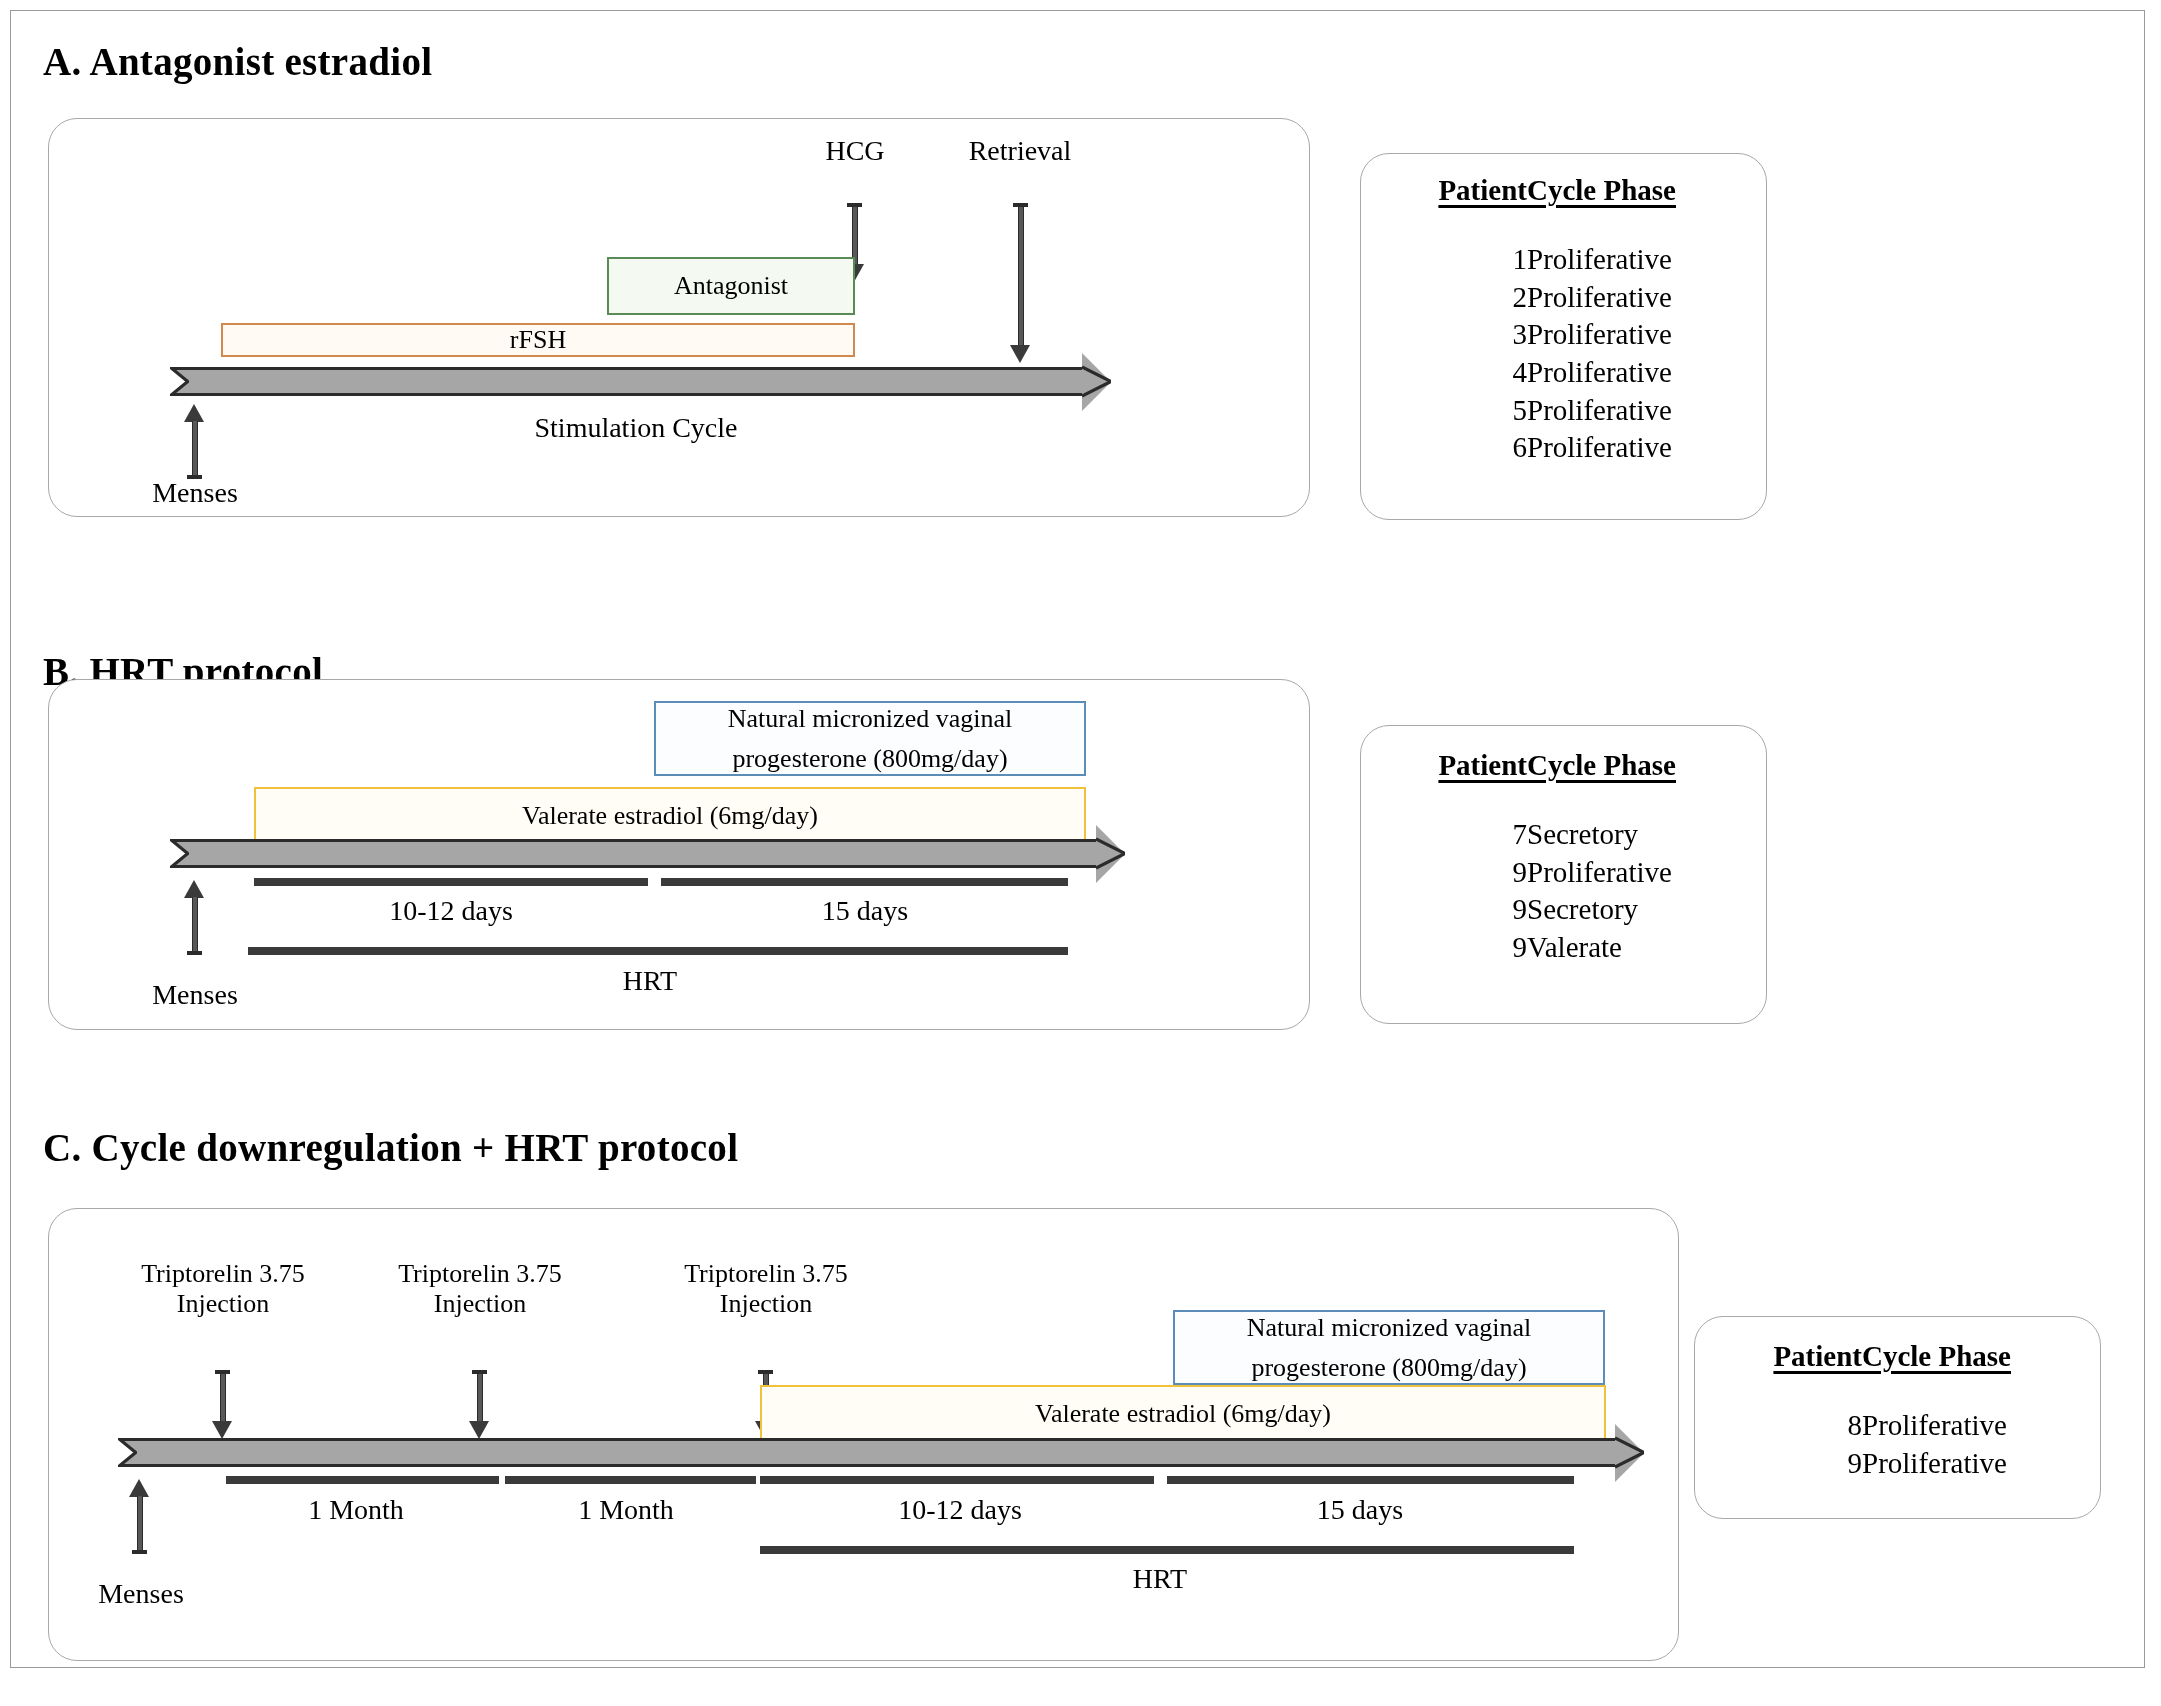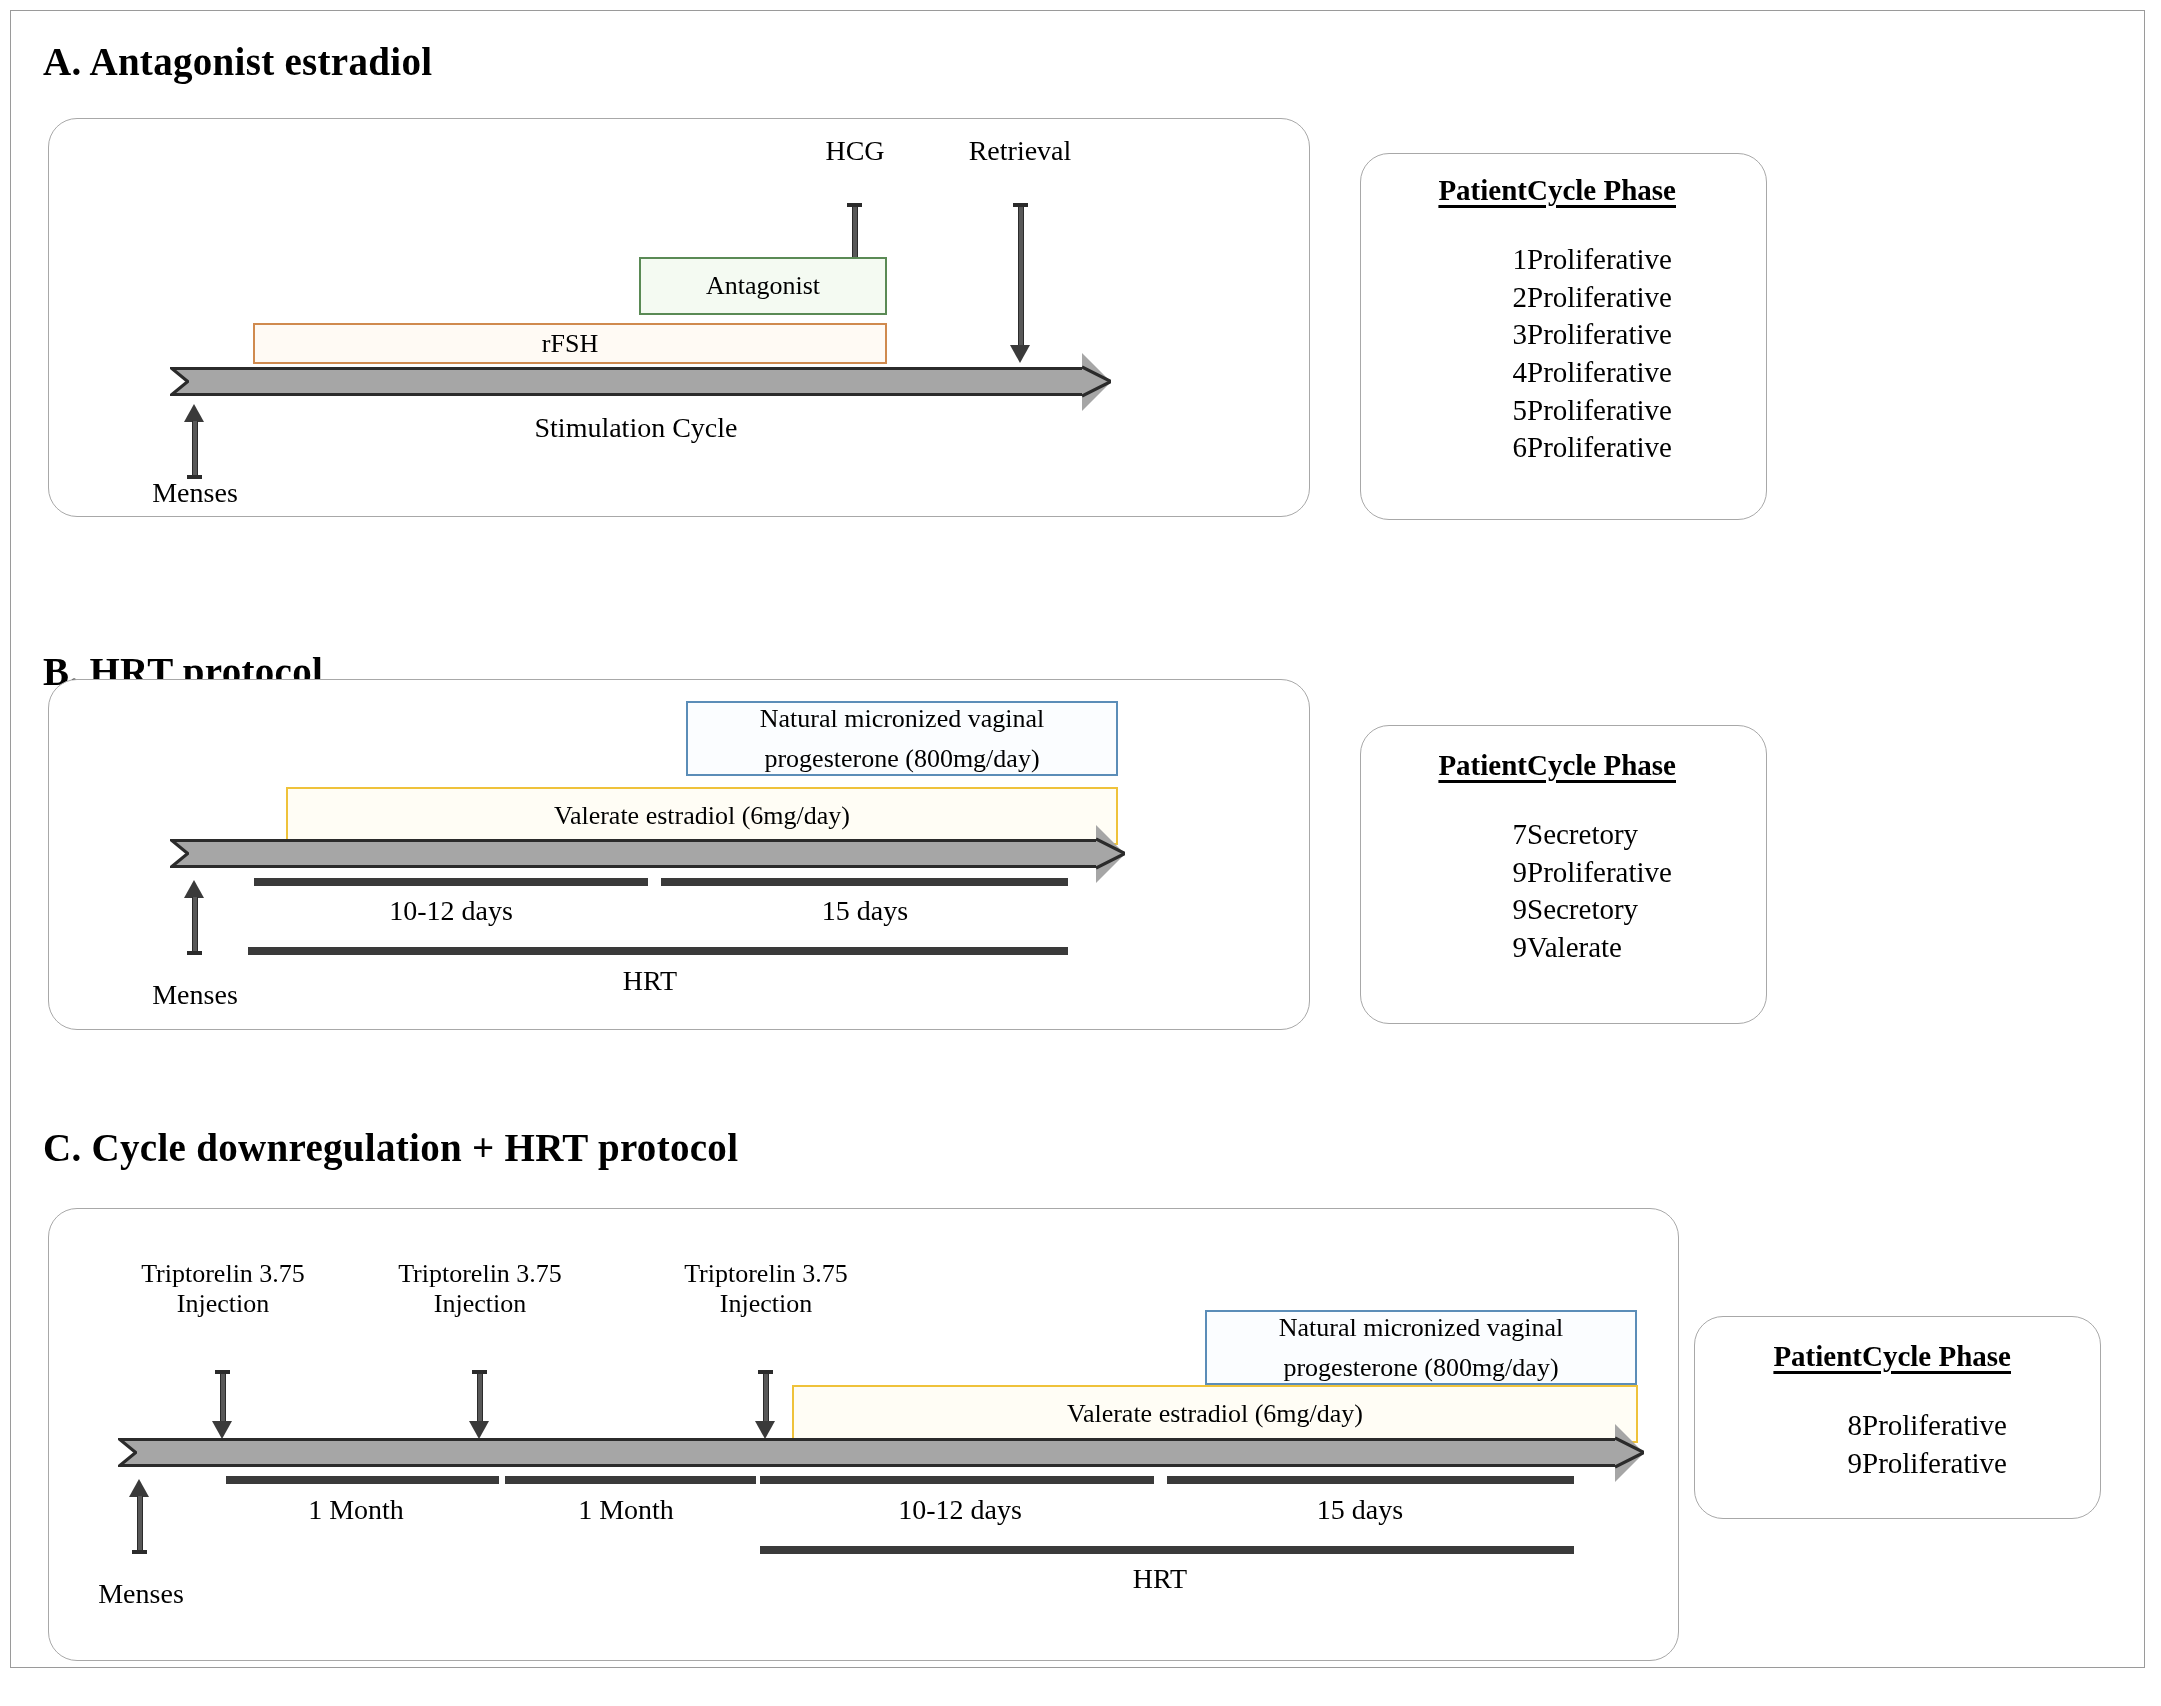--- a/index.html
+++ b/index.html
@@ -19,21 +19,21 @@
             background:#a6a6a6;border-top:3.2px solid #2b2b2b;border-bottom:3.2px solid #2b2b2b;box-sizing:border-box;}
   .tl .head{position:absolute;right:0;top:-14px;width:0;height:0;
             border-top:29px solid transparent;border-bottom:29px solid transparent;border-left:29px solid #a6a6a6;}
   .tl .headline{position:absolute;right:0;top:-14px;width:29px;height:57px;}
   .tl .notch{position:absolute;left:0;top:0;width:18px;height:29px;background:#fff;
              clip-path:polygon(0 0,100% 50%,0 100%,0 0);}
   .tl .notchline{position:absolute;left:0;top:0;width:19px;height:29px;}
 
   
   .dbox{position:absolute;box-sizing:border-box;display:flex;align-items:center;justify-content:center;
-        text-align:center;line-height:1.12;font-size:26px;background:#fff;margin-left:32px;}
+        text-align:center;line-height:1.12;font-size:26px;background:#fff;}
   .dbox.green{border:2.5px solid #5a8a55;background:#f4faf2;}
   .dbox.orange{border:2.5px solid #d08a4e;background:#fffaf4;}
   .dbox.yellow{border:2.5px solid #efc23a;background:#fffdf5;}
   .dbox.blue{border:2.5px solid #5b8db8;background:#fbfdff;gap:10px;}
 
   
   .dnarrow{position:absolute;width:11.4px;}
   .dnarrow .shaft{position:absolute;left:2.5px;top:0;width:6.4px;bottom:16.5px;background:#585858;border-left:1.9px solid #2b2b2b;border-right:1.9px solid #2b2b2b;box-sizing:border-box;}
   .dnarrow .tip{position:absolute;left:-5.1px;bottom:0;width:0;height:0;
                 border-left:10.8px solid transparent;border-right:10.8px solid transparent;border-top:18px solid #3a3a3a;}
@@ -81,21 +81,21 @@
 
   <div class="lbl c" style="left:1020px;top:135px;">Retrieval</div>
   <div class="dnarrow" style="left:1015px;top:203px;height:160px;">
     <div class="shaft"></div>
       <div class="cap"></div>
       <div class="tip"></div>
   </div>
 
   <div class="dbox green" style="left:607px;top:257px;width:248px;height:58px;">Antagonist</div>
 
-  <div class="dbox orange" style="left:221px;top:323px;width:634px;height:41px;">rFSH</div>
+  <div class="dbox orange" style="left:221px;top:323px;width:634px;height:34px;">rFSH</div>
 
   <div class="tl" style="left:170px;top:367px;width:941px;">
     <div class="body"></div>
     <div class="notch"></div>
     <svg class="notchline" viewBox="0 0 30 46" preserveAspectRatio="none">
         <path d="M0,0 L28,23 L0,46" fill="none" stroke="#2b2b2b" stroke-width="5"></path>
       </svg>
     <div class="head"></div>
     <svg class="headline" viewBox="0 0 46 90" preserveAspectRatio="none">
         <path d="M0,22 L46,45 L0,68" fill="none" stroke="#2b2b2b" stroke-width="5"></path>

